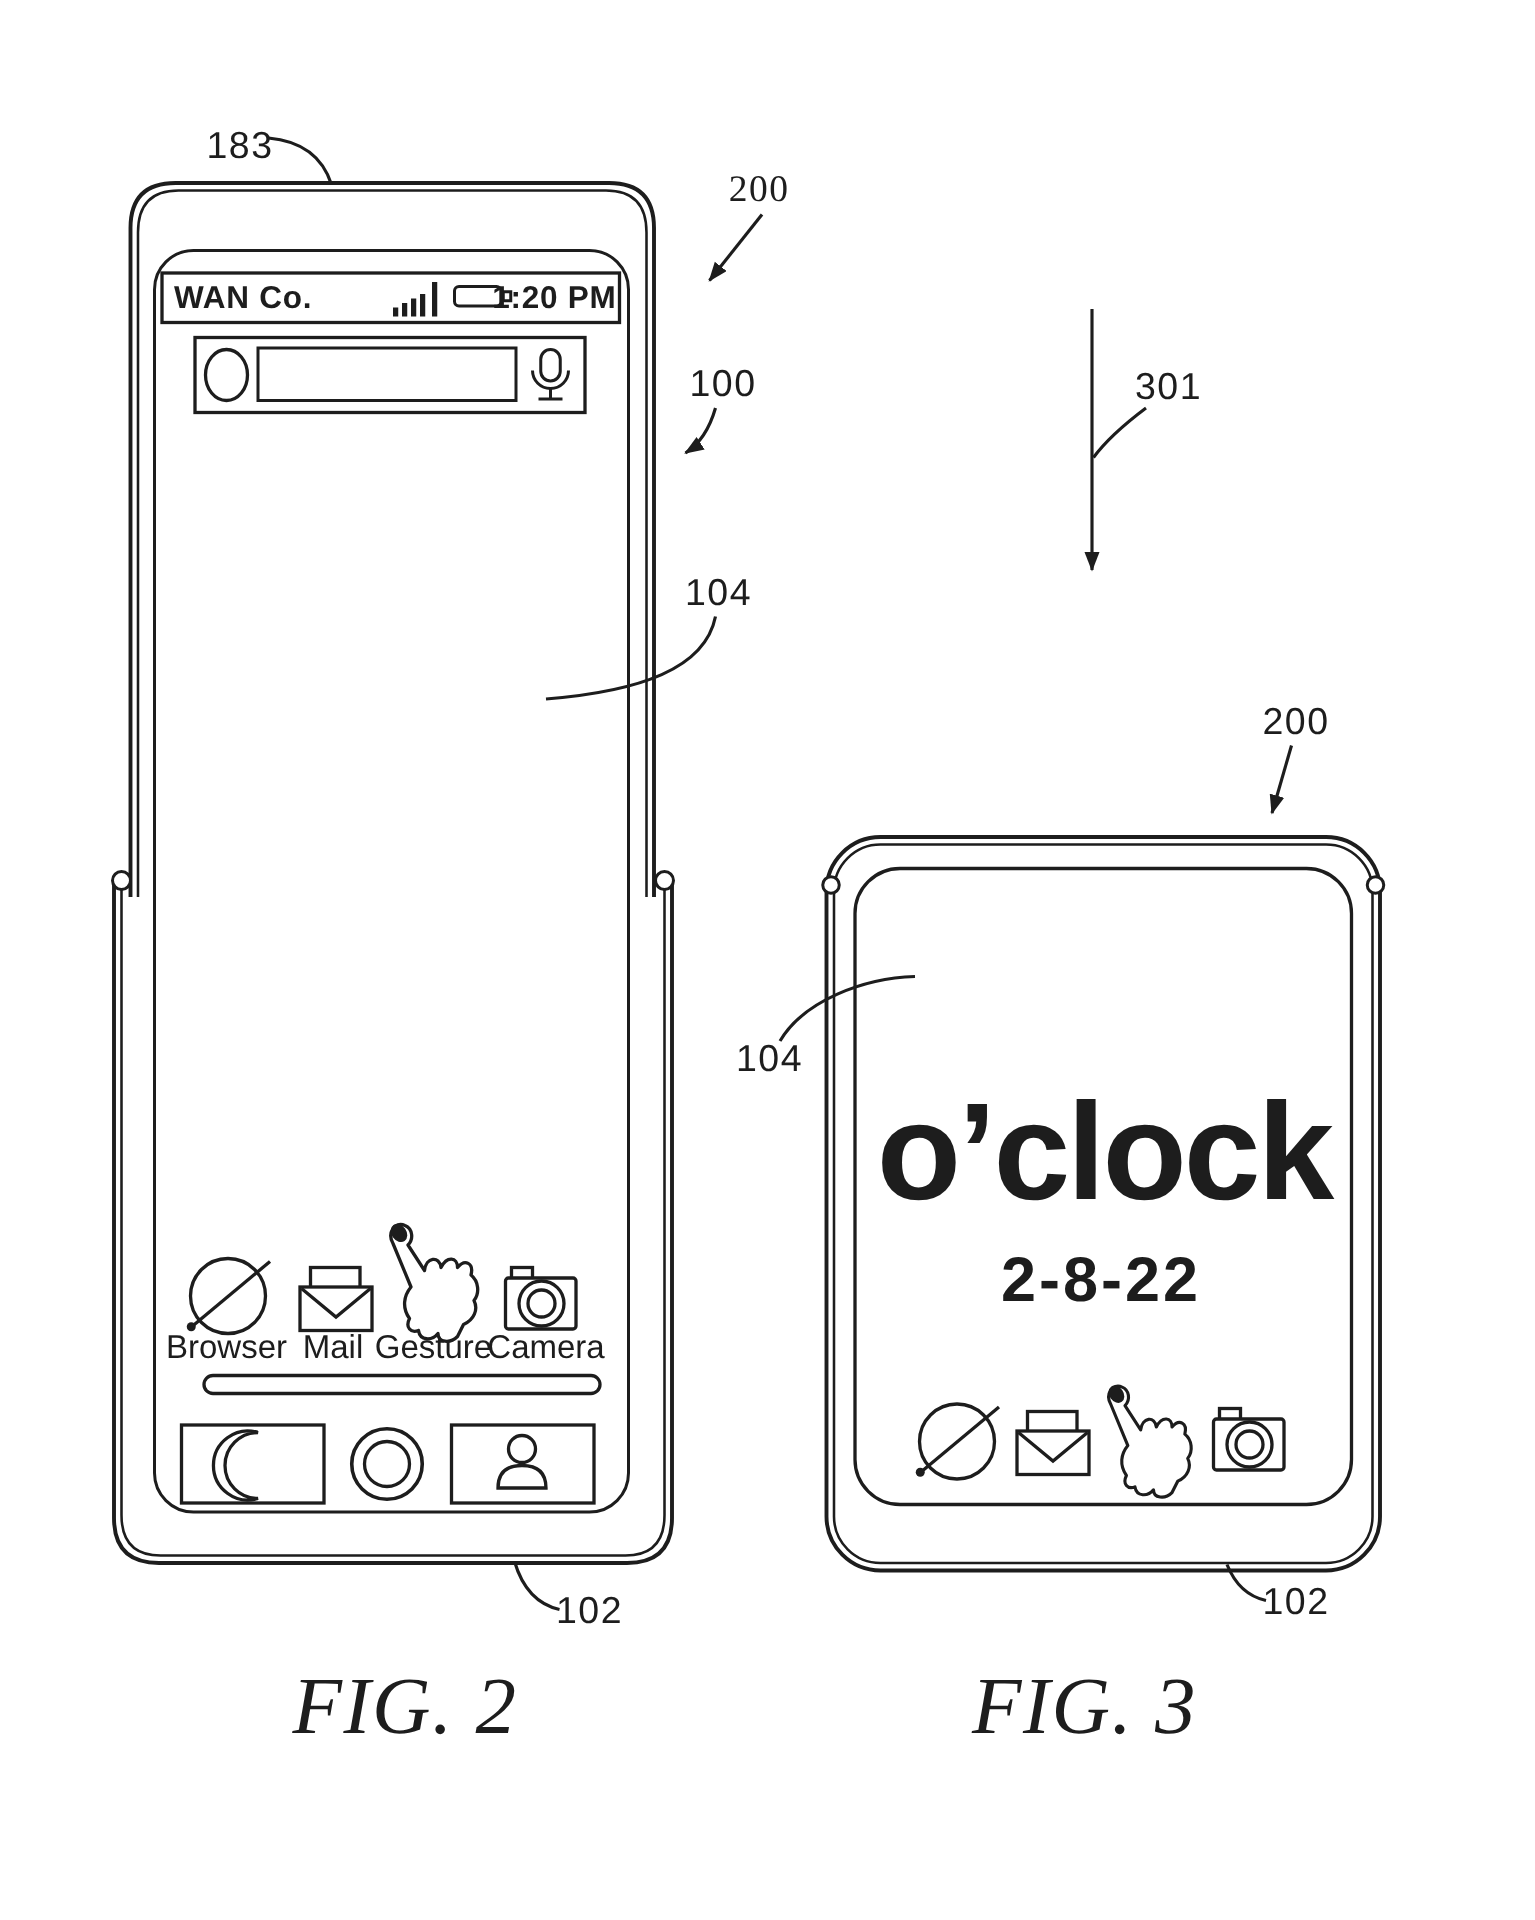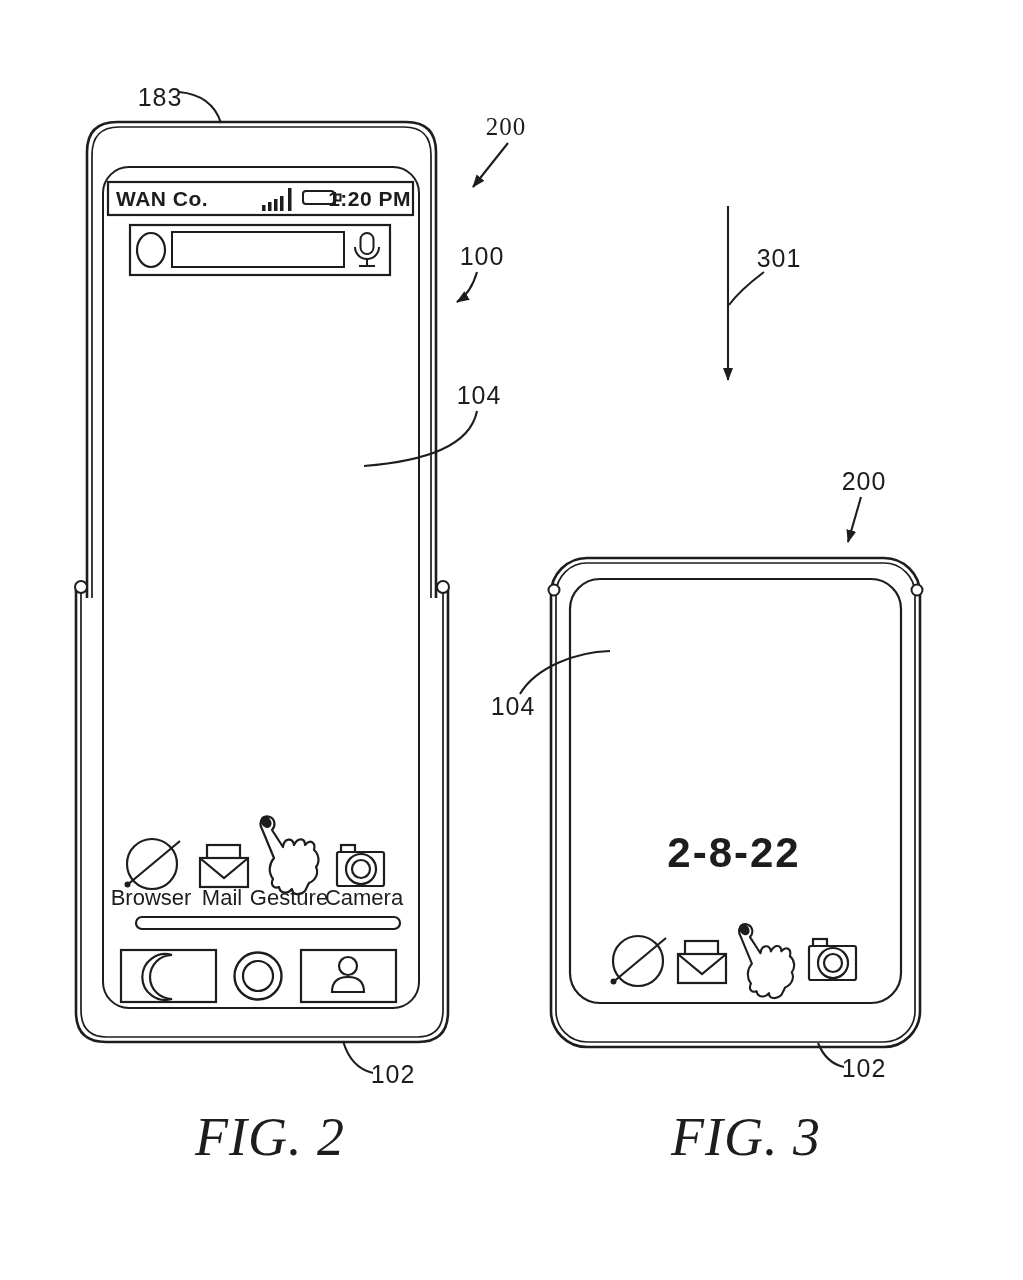--- a/index.html
+++ b/index.html
@@ -155,21 +155,22 @@
   <div class="t applabel c" style="left:289px;top:886px;">Gesture</div>
   <div class="t applabel c" style="left:364px;top:886px;">Camera</div>
 
   <div class="t ref c" style="left:160px;top:84px;">183</div>
   <div class="t ref c" style="left:506px;top:113px;font-family:Liberation Serif, serif;">200</div>
   <div class="t ref c" style="left:482px;top:243px;">100</div>
   <div class="t ref c" style="left:479px;top:382px;">104</div>
   <div class="t ref c" style="left:393px;top:1061px;">102</div>
   <div class="t caption c" style="left:270px;top:1108px;">FIG. 2</div>
 
+  <div class="t clock2 c" style="left:736px;top:718px;">o’clock</div>
   <div class="t cdate c" style="left:734px;top:830px;">2-8-22</div>
 
   <div class="t ref c" style="left:779px;top:245px;">301</div>
   <div class="t ref c" style="left:864px;top:468px;">200</div>
   <div class="t ref c" style="left:513px;top:693px;">104</div>
   <div class="t ref c" style="left:864px;top:1055px;">102</div>
-  <div class="t caption c" style="left:723px;top:1108px;margin-left:23px;">FIG. 3</div>
+  <div class="t caption c" style="left:723px;top:1108px;">FIG. 3</div>
 
 </div>
 
 </body></html>

